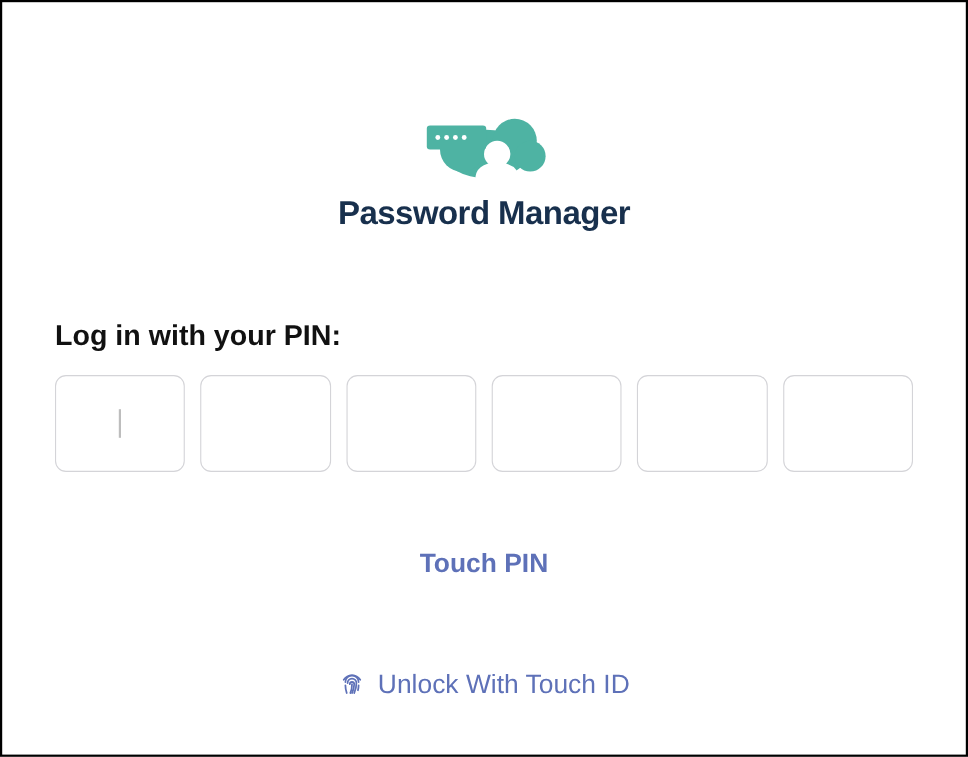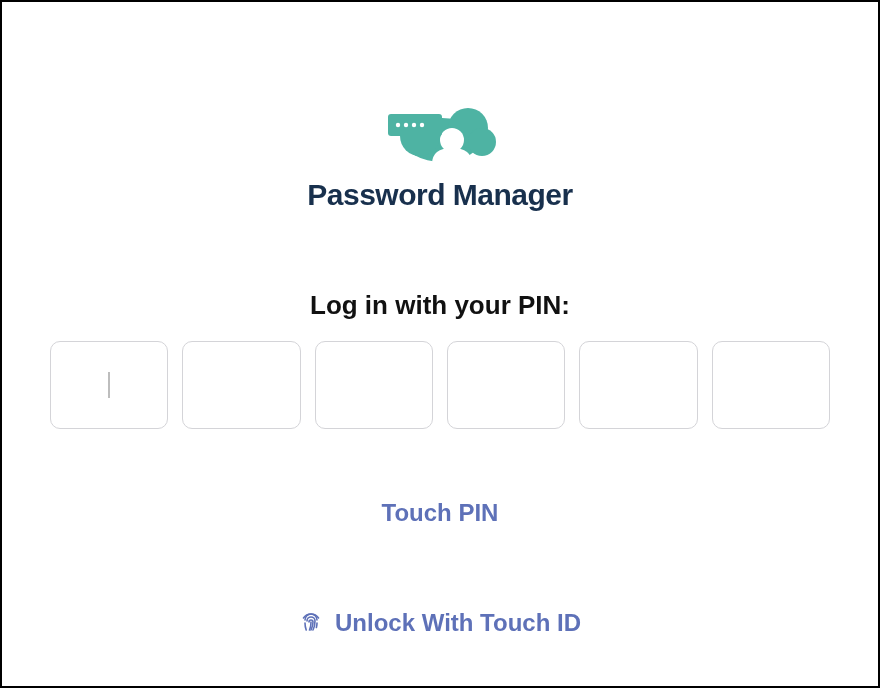--- a/index.html
+++ b/index.html
@@ -44,21 +44,21 @@
       color: #18304d;
       margin-top: 12px;
       letter-spacing: -0.5px;
     }
     .prompt {
       width: 100%;
       font-size: 26px;
       font-weight: 700;
       color: #111;
       margin-top: 78px;
-      text-align: center;
+      text-align: left;
     }
     .pin-row {
       width: 100%;
       display: flex;
       justify-content: space-between;
       gap: 14px;
       margin-top: 20px;
     }
     .pin-box {
       flex: 1;
@@ -120,21 +120,21 @@
       display: flex;
       align-items: center;
       gap: 12px;
       background: none;
       border: none;
       cursor: pointer;
       font-family: inherit;
     }
     .touchid-label {
       font-size: 24px;
-      font-weight: 700;
+      font-weight: 400;
       color: #5e71b8;
       text-align: right;
     }
     .fingerprint-icon {
       width: 24px;
       height: 24px;
     }
   </style>
 </head>
 <body>

